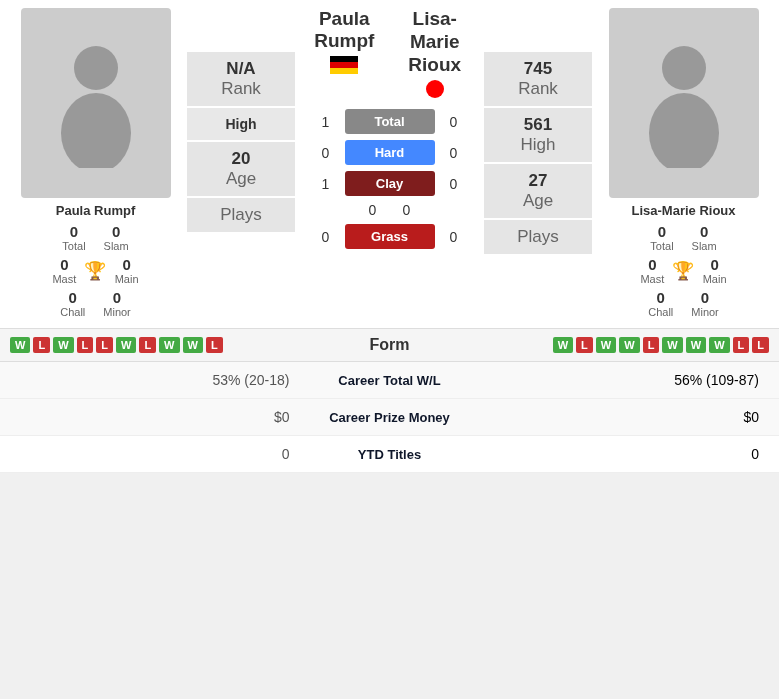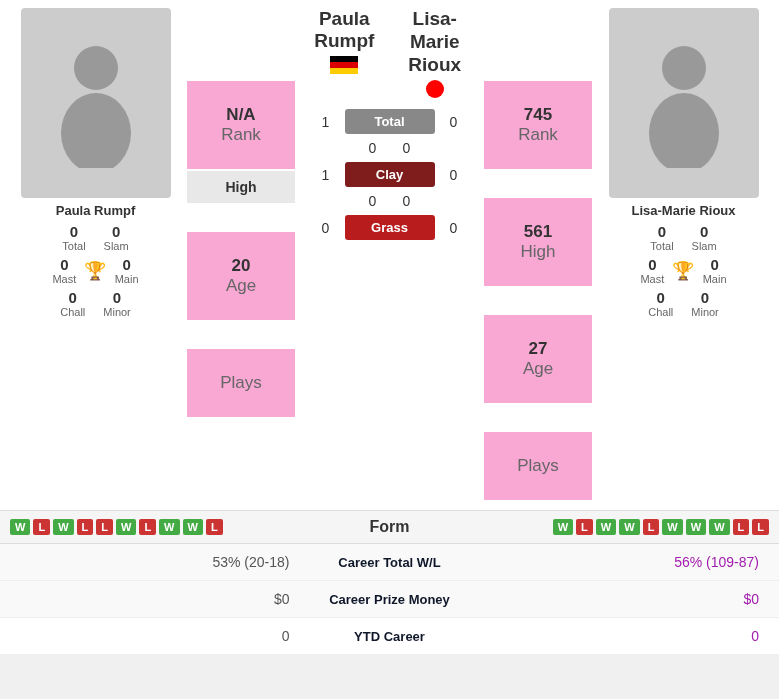--- a/index.html
+++ b/index.html
@@ -72,28 +72,27 @@
     .stats-rows { background: #fff; }
     .stats-row {
       display: flex;
       align-items: center;
       border-bottom: 1px solid #eee;
       padding: 10px 20px;
     }
     .stats-row:nth-child(even) { background: #f9f9f9; }
     .stats-left { flex: 1; text-align: right; font-size: 14px; color: #555; }
     .stats-center { width: 200px; text-align: center; font-size: 13px; font-weight: bold; color: #0f172a; }
-    .stats-right { flex: 1; text-align: right; font-size: 14px; color: #a21caf; }
+    .stats-right { flex: 1; text-align: right; font-size: 14px; color: #000000; }
 
     .info-box-group {
-      background: #f9a8d4;
-      padding: 24px;
+      background: #e5e5e5;
+      padding: 7px;
       text-align: center;
       margin-bottom: 2px;
-      margin-top: 29px;
     }
     .info-box-group-val { font-size: 17px; font-weight: bold; }
     .info-box-group-lbl { font-size: 17px; color: #666; }
 
     .high-label {
       font-size: 14px;
       font-weight: bold;
       text-align: center;
       padding: 8px;
       background: #e8e8e8;
@@ -187,20 +186,21 @@
       <div style="width:100%;">
 
         <div class="surface-row">
           <span class="count-left">1</span>
           <span class="surface-btn" style="background:#888;width:90px;padding:5px 0;text-align:center;border-radius:3px;color:#fff;font-size:13px;">Total</span>
           <span class="count-right">0</span>
         </div>
 
         <div class="surface-row">
           <span class="count-left">0</span>
+          <span class="surface-btn hard">Hard</span>
           <span class="count-right">0</span>
         </div>
 
         <div class="surface-row">
           <span class="count-left">1</span>
           <span class="surface-btn clay">Clay</span>
           <span class="count-right">0</span>
         </div>
 
         <div class="surface-row">
@@ -312,18 +312,18 @@
     <div class="stats-center">Career Total W/L</div>
     <div class="stats-right">56% (109-87)</div>
   </div>
       <div class="stats-row" style="background: rgb(249, 249, 249);">
     <div class="stats-left">$0</div>
     <div class="stats-center">Career Prize Money</div>
     <div class="stats-right">$0</div>
   </div>
       <div class="stats-row">
     <div class="stats-left">0</div>
-    <div class="stats-center">YTD Career</div>
+    <div class="stats-center">YTD Titles</div>
     <div class="stats-right">0</div>
   </div>
     </div>
 
 </div>
 
 </body></html>

